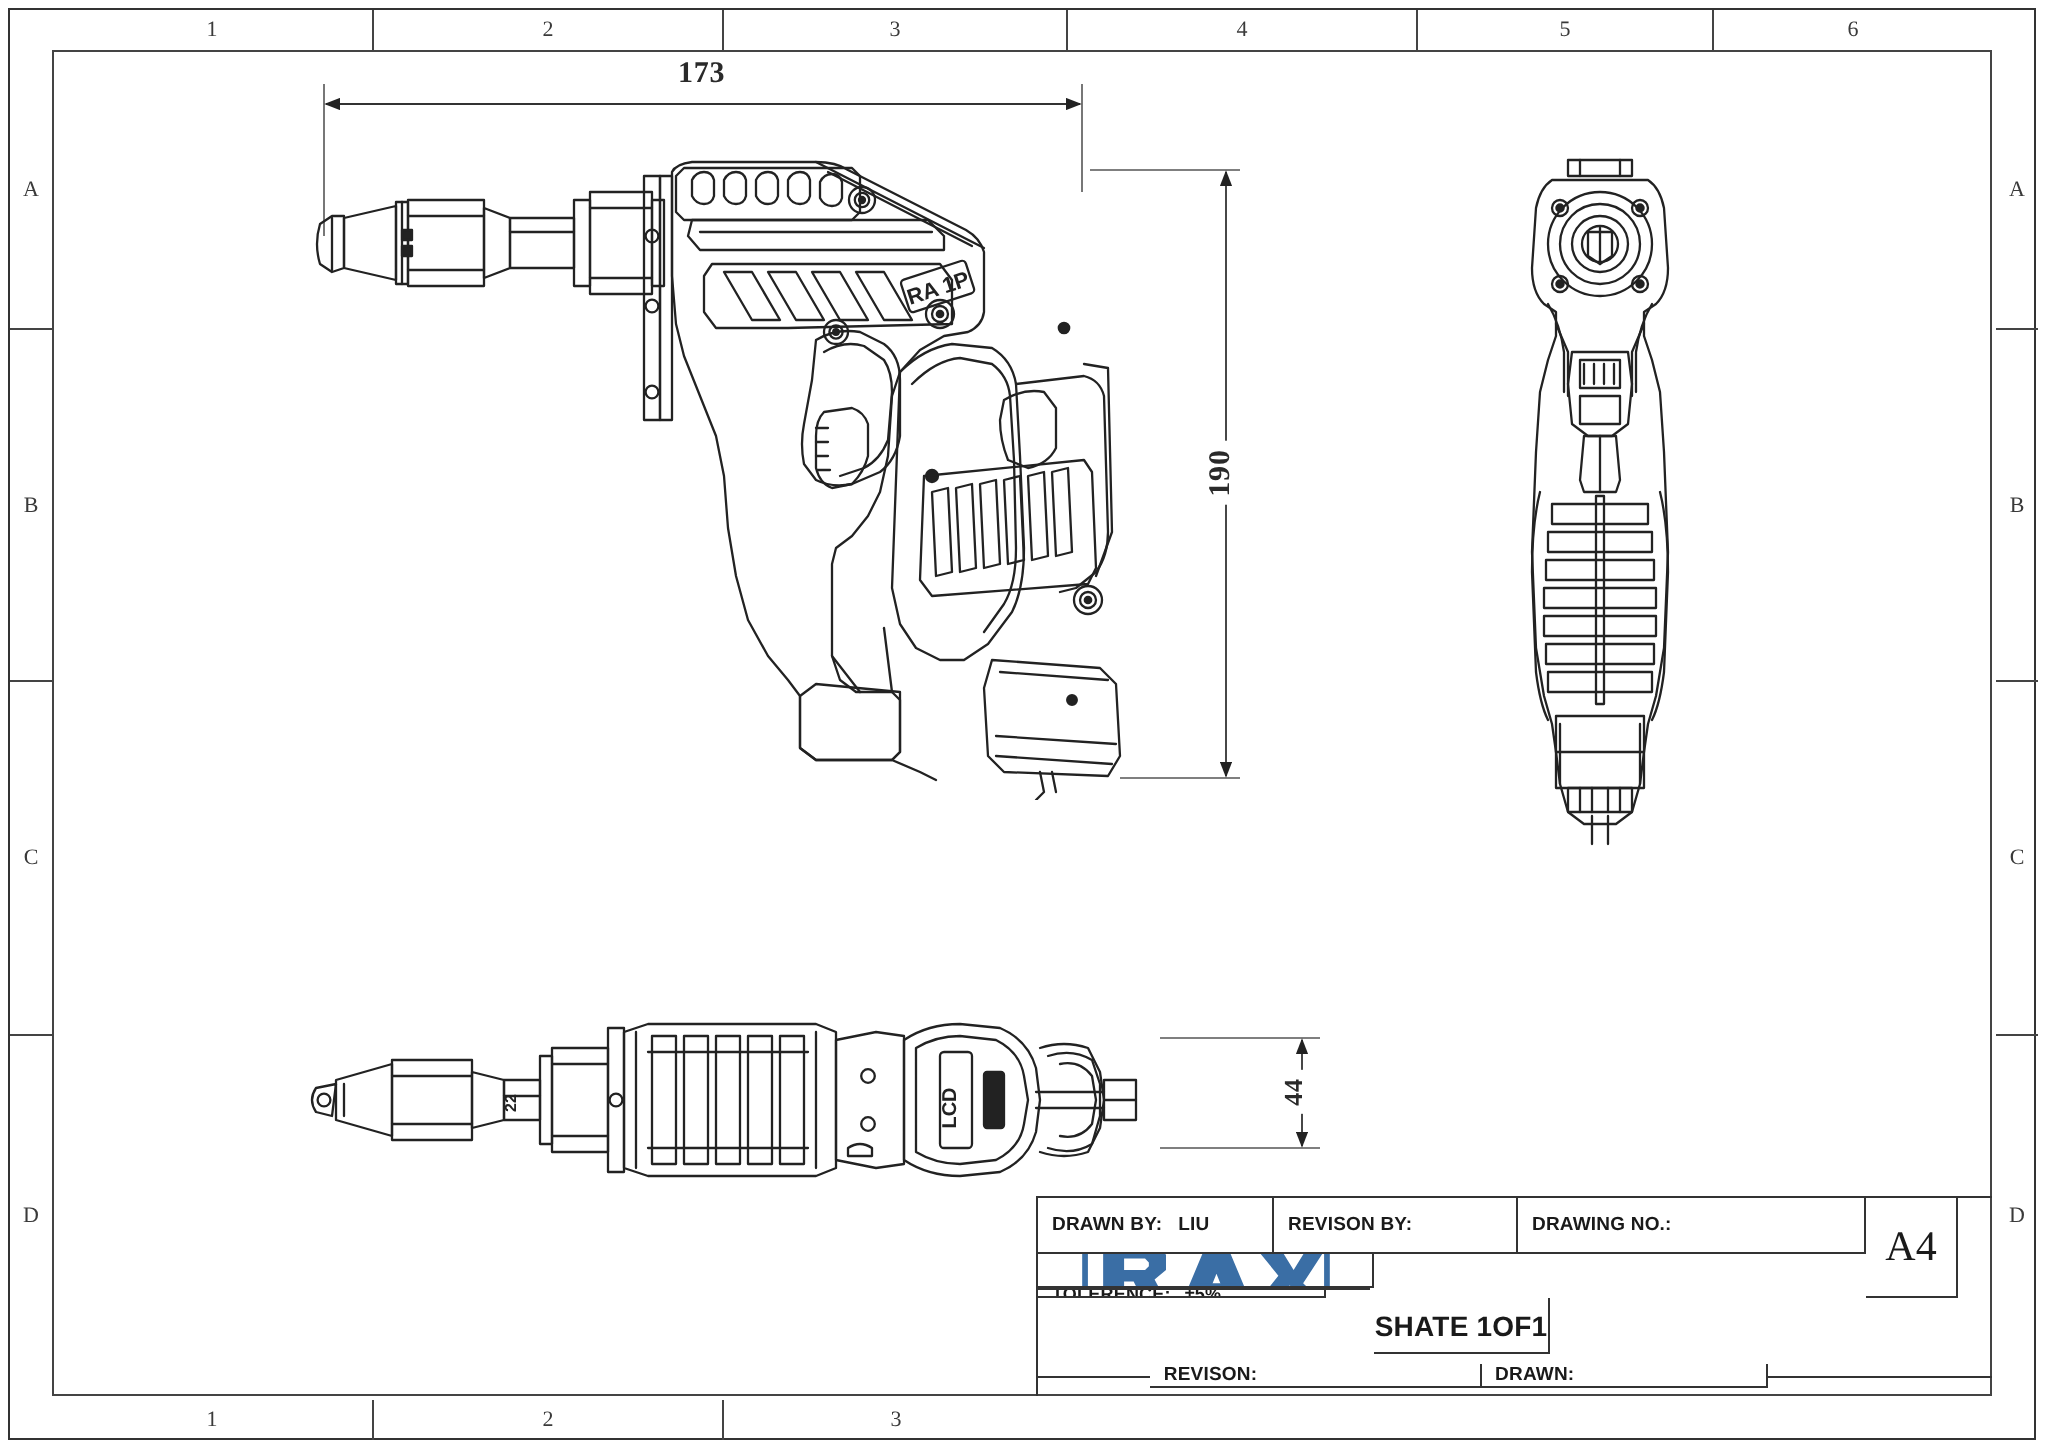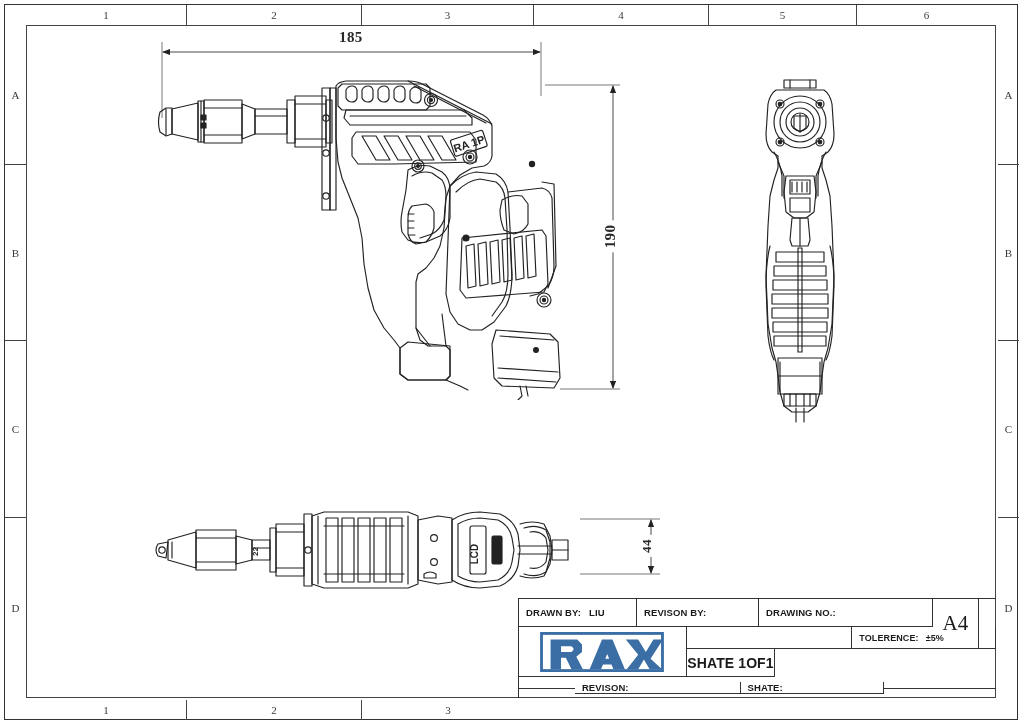--- a/index.html
+++ b/index.html
@@ -32,21 +32,21 @@
 
   
   .titleblock{position:absolute;left:518px;top:598px;width:478px;height:100px;
               box-sizing:border-box;border-top:1.5px solid #333;border-left:1.5px solid #333;}
   .tb-row{display:flex;box-sizing:border-box;}
   .tb-cell{box-sizing:border-box;border-right:1.5px solid #333;border-bottom:1.5px solid #333;
            display:flex;align-items:center;padding:0 7px;
            font-size:9.5px;font-weight:bold;letter-spacing:.1px;white-space:nowrap;
            overflow:hidden;}
   .r1{height:28px;}
-  .r2{height:22px;}
+  .r2{height:22px;flex-direction:column;}
   .r3{height:28px;}
   .r4{height:22px;align-items:center;}
   .a4cell{font-size:21px;font-weight:normal;justify-content:center;
           font-family:"Liberation Serif", serif;}
   .logocell{justify-content:center;align-items:center;padding:2px 4px;}
   .company{font-family:"Liberation Sans", sans-serif;font-style:italic;
            font-weight:bold;font-size:18px;letter-spacing:-.2px;
            justify-content:center;}
   .shate{font-size:14px;justify-content:center;}
   .tol{font-size:9px;}
@@ -143,21 +143,21 @@
     </g>
     <line x1="613" y1="86" x2="613" y2="388" stroke="#333" stroke-width="0.9" marker-start="url(#arrHs)" marker-end="url(#arrH)"></line>
 
     <g stroke="#555" stroke-width="0.8" fill="none">
       <line x1="580" y1="519" x2="660" y2="519"></line>
       <line x1="580" y1="574" x2="660" y2="574"></line>
     </g>
     <line x1="651" y1="520" x2="651" y2="573" stroke="#333" stroke-width="0.9" marker-start="url(#arrHs)" marker-end="url(#arrH)"></line>
   </svg>
 
-  <div class="dimtxt" style="left:335px;top:29px;">185</div>
+  <div class="dimtxt" style="left:335px;top:29px;">173</div>
   <div class="dimtxt vert" style="left:595px;top:228px;">190</div>
   <div class="dimtxt vert" style="left:636px;top:538px;font-size:13px;">44</div>
 
   <div class="view" style="left:150px;top:78px;">
     <svg width="420" height="322" viewBox="0 0 420 322">
       <g fill="none" stroke="#222" stroke-width="1.15" stroke-linejoin="round" stroke-linecap="round">
 
         <path d="M10,34 L16,30 L22,30 L22,56 L16,58 L10,54 Q7,44 10,34 Z"></path>
         <path d="M16,31 L16,57"></path>
 
@@ -462,21 +462,21 @@
       <div class="tb-cell shate" style="width:88px;">SHATE 1OF1</div>
     </div>
 
     <div class="tb-row r4">
       <div class="tb-cell" style="width:56px;"></div>
       <div class="tb-cell" style="width:166px;">
         <span>REVISON:</span>
         <span style="margin-left:6px;"></span>
       </div>
       <div class="tb-cell" style="width:144px;">
-        <span>SHATE:</span>
+        <span>DRAWN:</span>
         <span style="margin-left:6px;"></span>
       </div>
       <div class="tb-cell" style="width:112px;border-right:none;"></div>
     </div>
 
   </div>
 
 </div>
 
 </body></html>

